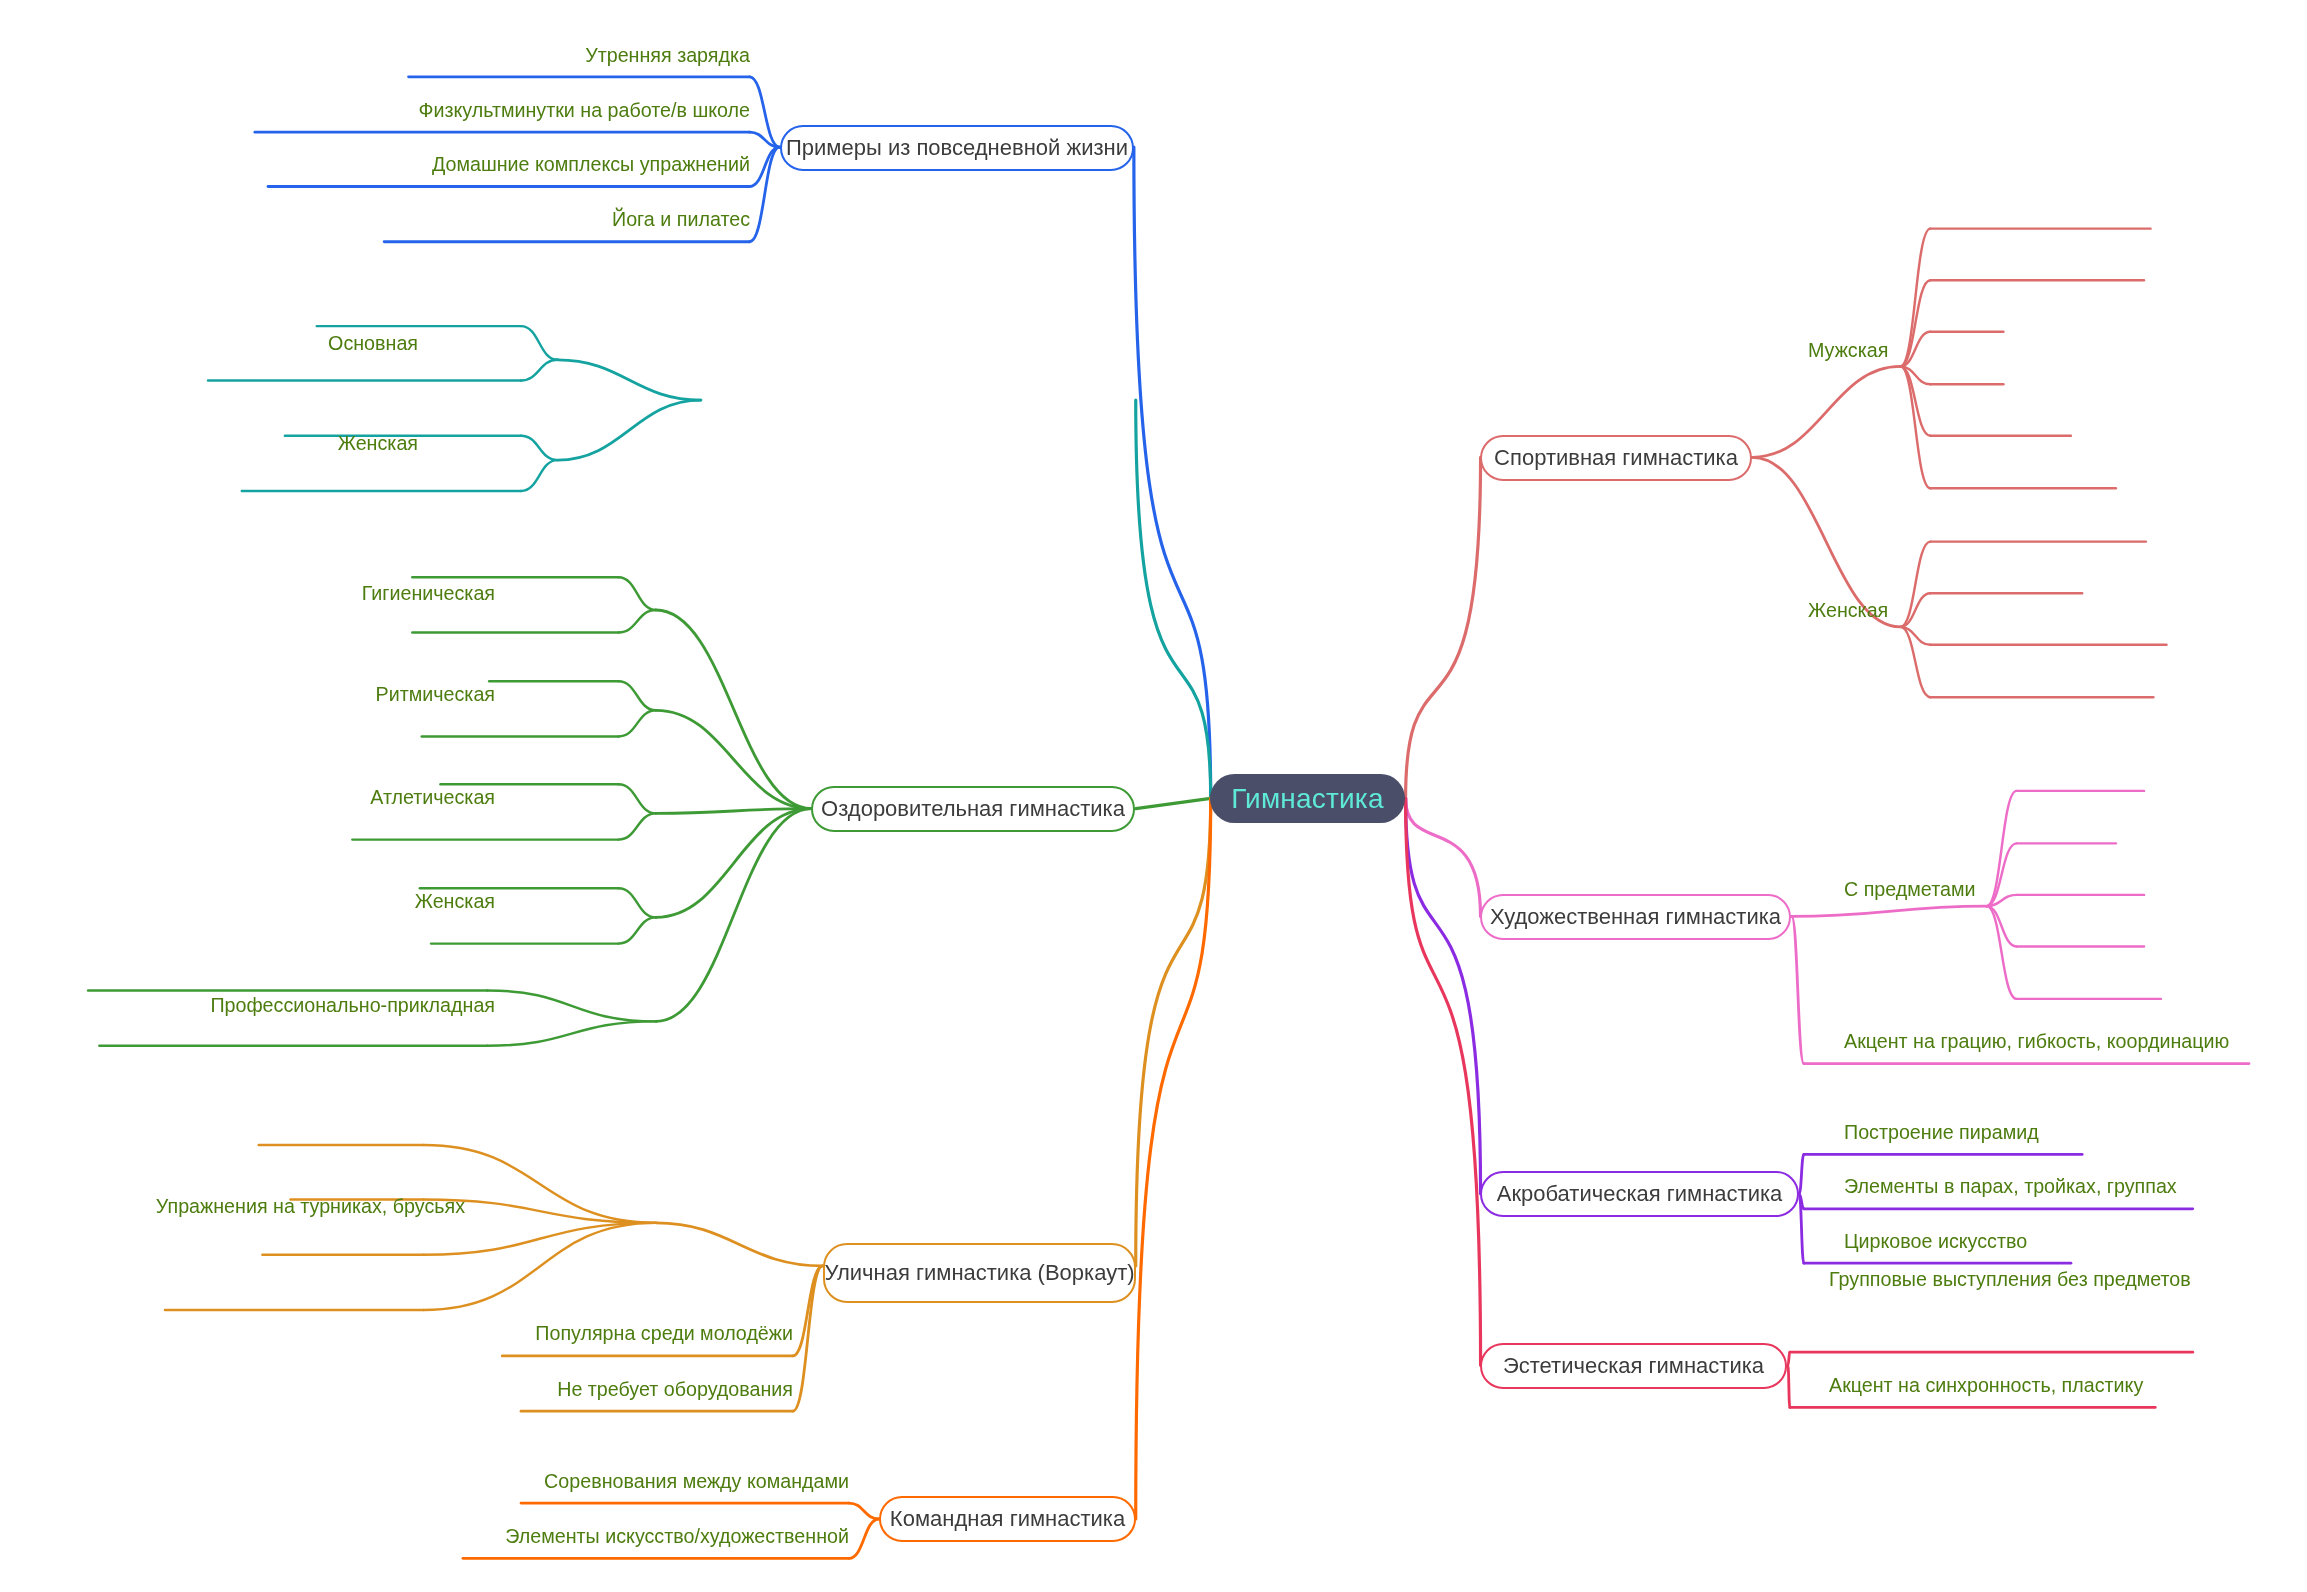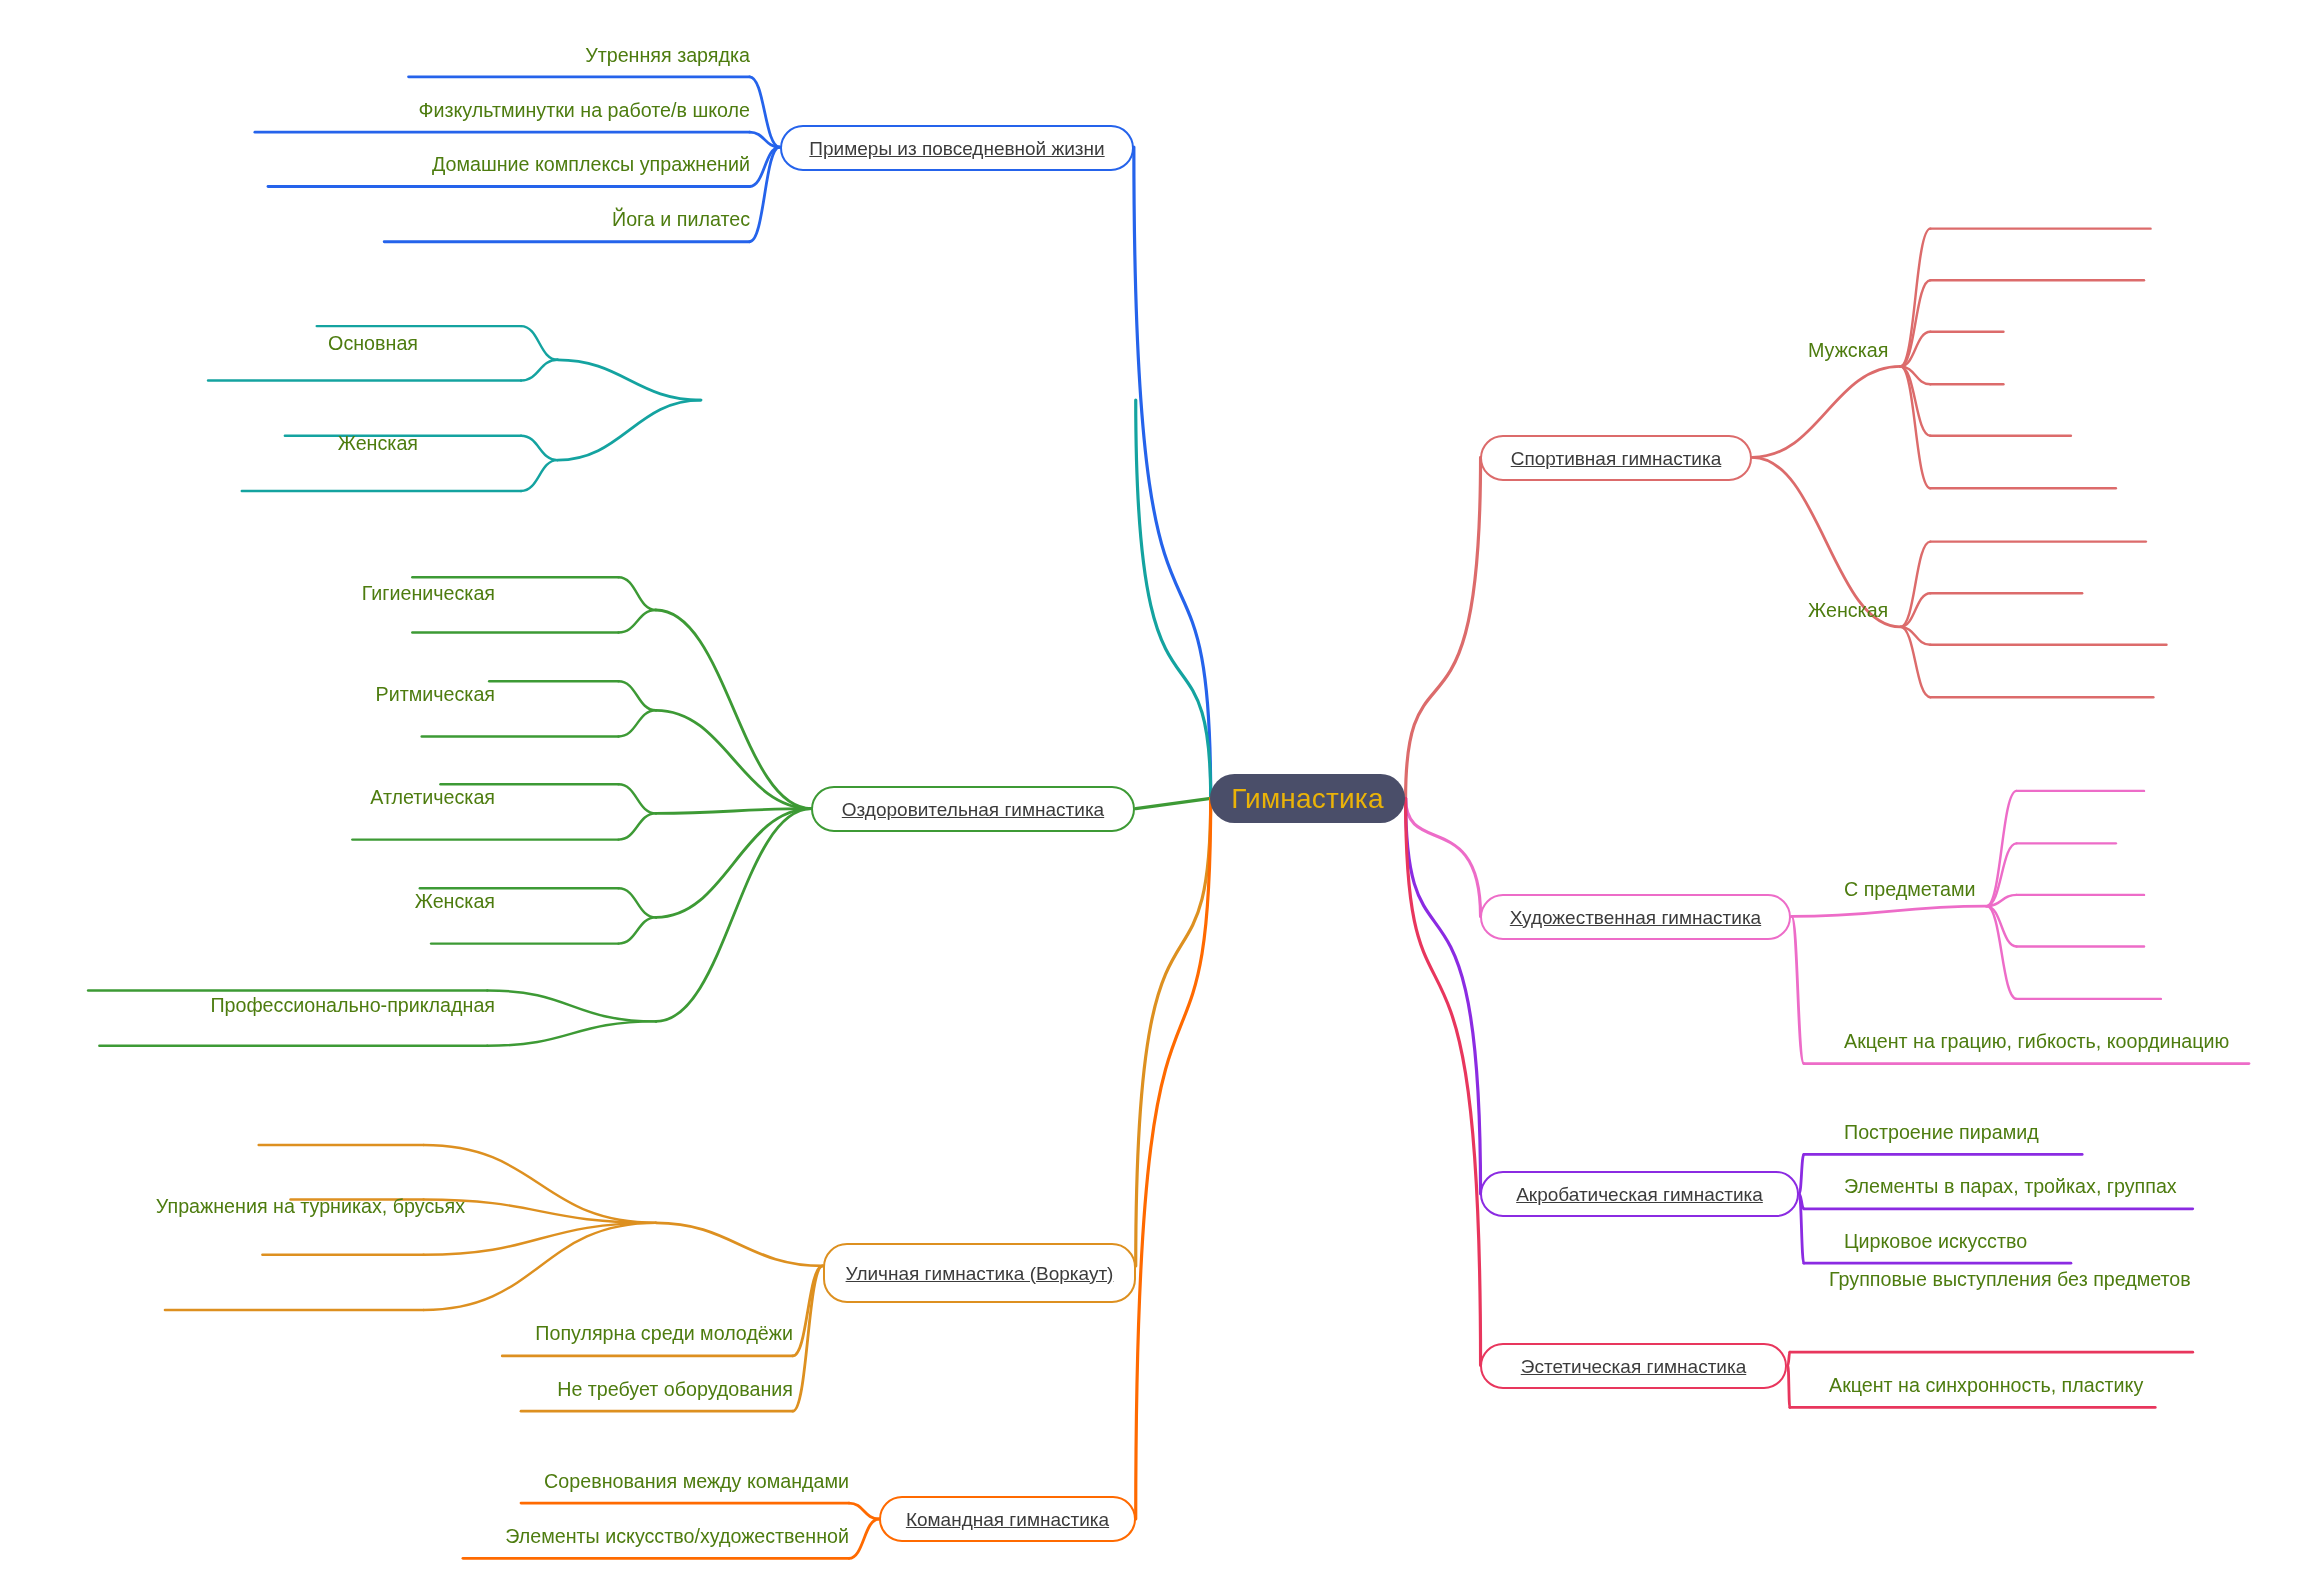--- a/index.html
+++ b/index.html
@@ -3,23 +3,23 @@
 <meta charset="utf-8">
 <style>
   html,body{margin:0;padding:0;background:#fff;}
   body{font-family:"Liberation Sans","DejaVu Sans",sans-serif;}
   #stage{position:relative;width:2308px;height:1593px;background:#ffffff;overflow:hidden;}
   #wires{position:absolute;left:0;top:0;width:2308px;height:1593px;pointer-events:none;}
   .node{position:absolute;box-sizing:border-box;display:flex;align-items:center;
         justify-content:center;border-radius:24px;background:#ffffff;
         border:2.8px solid #888;white-space:nowrap;color:#3c3c3c;}
   .node span{display:block;line-height:1;}
-  #root{background:#4A4E69;border:none;color:#eab308;border-radius:28px;}
+  #root{background:#4A4E69;border:none;color:#5eead4;border-radius:28px;}
   #root span{font-size:28px;letter-spacing:0.2px;}
-  .lvl1{font-size:19px;height:46px;text-decoration:underline;}
+  .lvl1{font-size:22px;height:46px;}
   .lbl{position:absolute;font-size:19.7px;color:#4d7c0f;white-space:nowrap;line-height:1;}
   .lbl.r{transform:translate(-100%,-100%);}   
   .lbl.l{transform:translate(0,-100%);}        
 </style>
 </head>
 <body>
 
 <div id="stage">
   <svg id="wires" viewBox="0 0 2463 1700" xmlns="http://www.w3.org/2000/svg">
       <path d="M 1292 852 C 1292 504.5, 1210 796.4, 1210 157" stroke="#2563EB" stroke-width="3.4" fill="none" stroke-linecap="round"></path>

